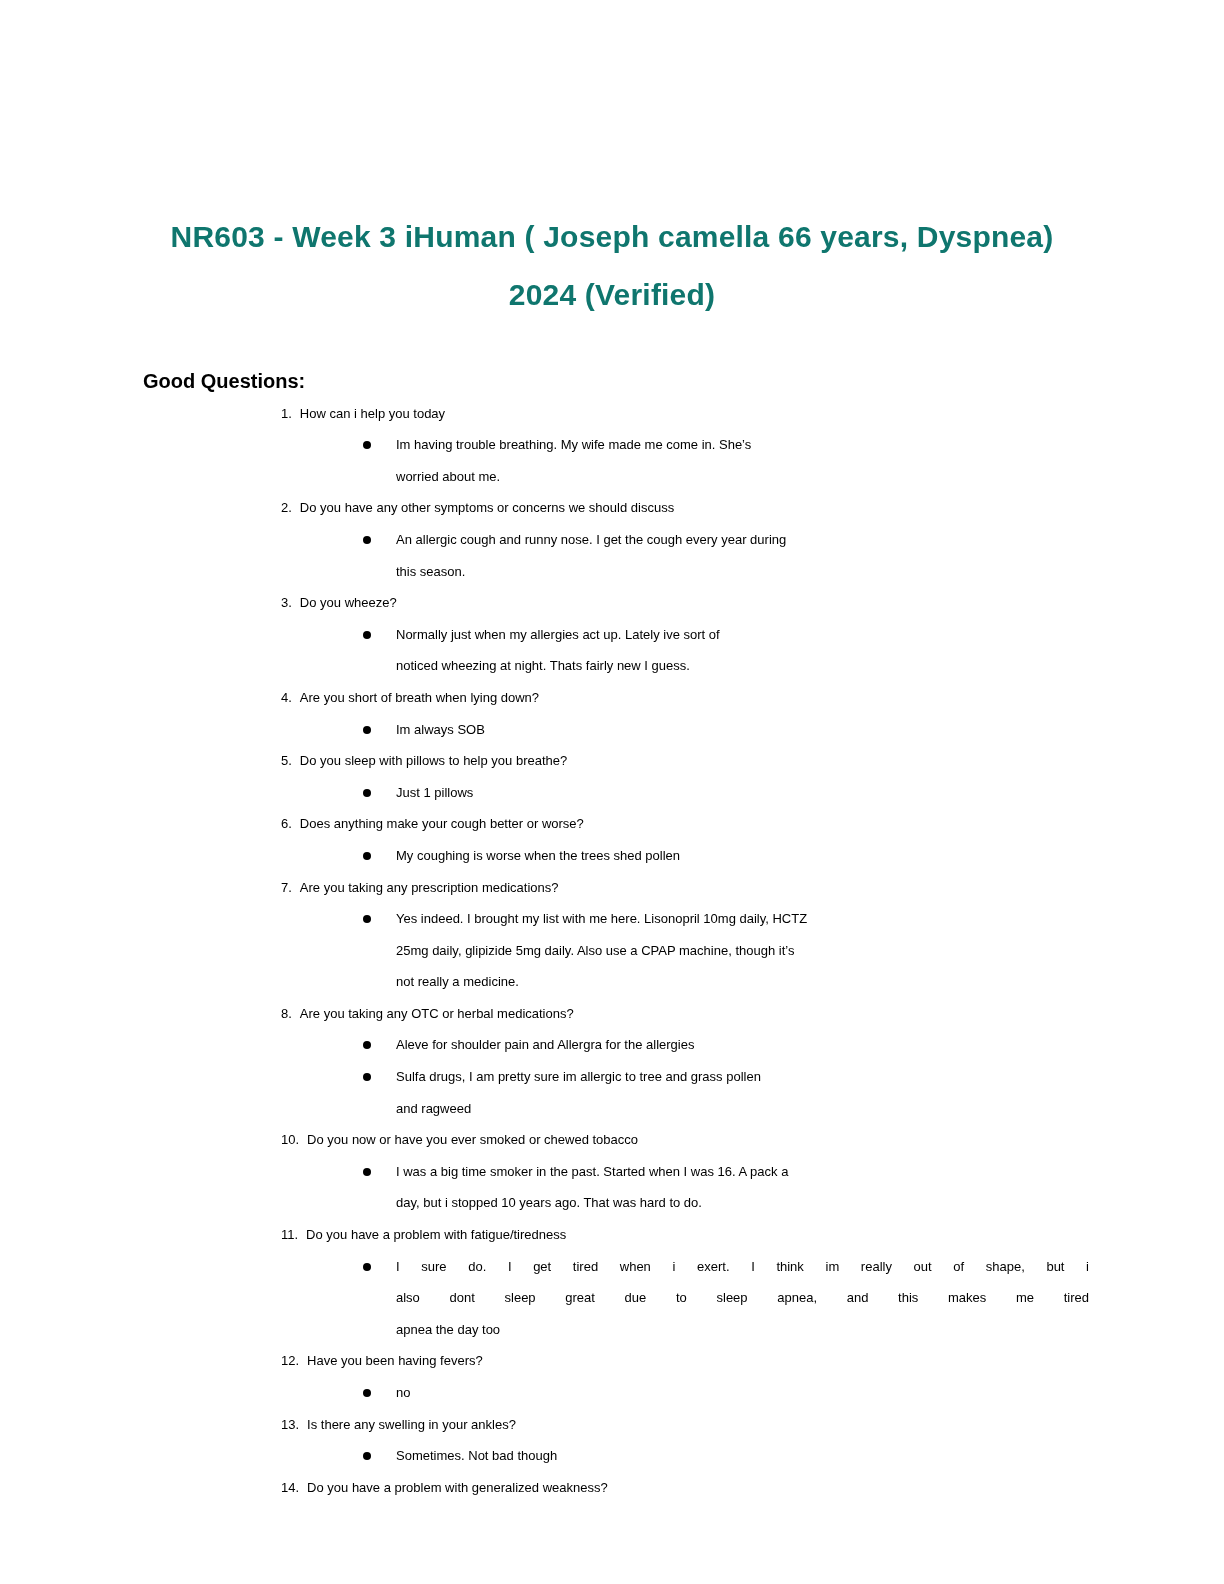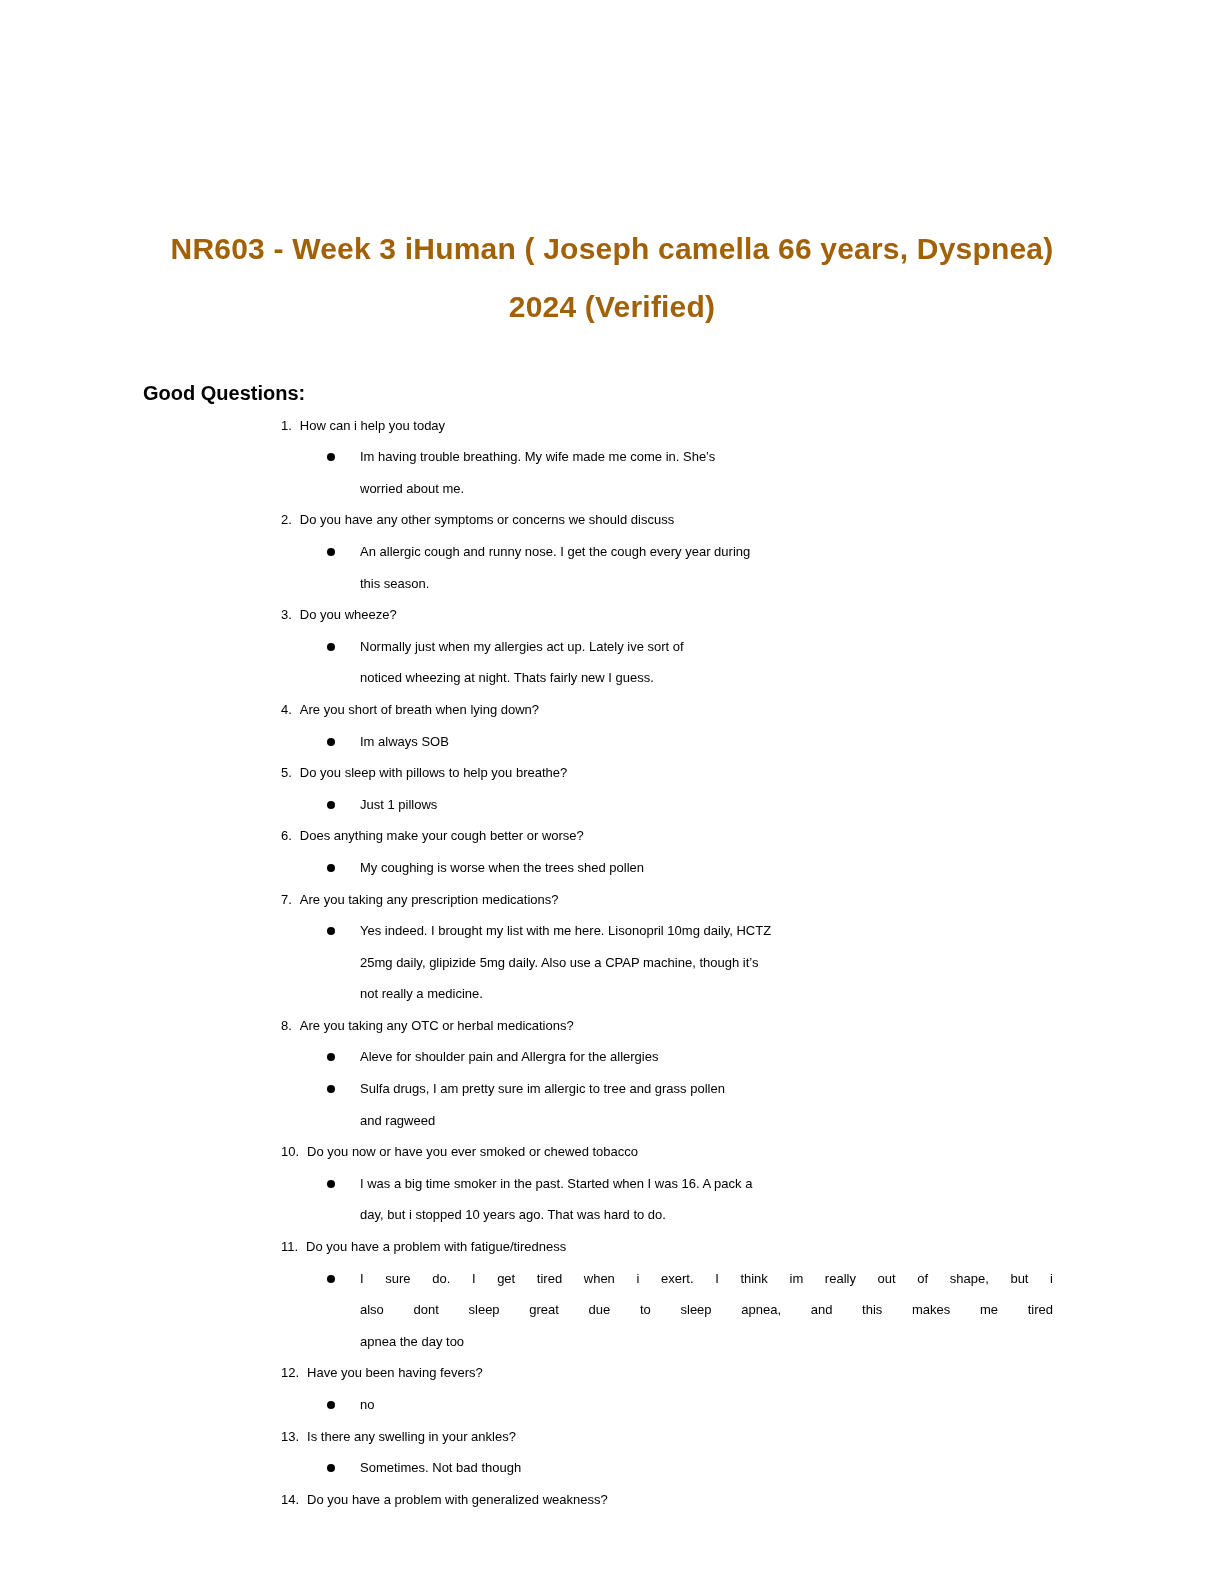--- a/index.html
+++ b/index.html
@@ -14,31 +14,31 @@
   }
   .t-line{display:block;}
   .section-heading{
     margin:42px 0 0 143px;font-weight:700;font-size:20px;line-height:31.6px;
   }
   .qa-list{
     margin:0;padding:0;list-style:none;font-size:13px;line-height:31.6px;
   }
   .q-row{padding-left:281px;white-space:nowrap;}
   .q-num{margin-right:8px;}
-  .a-row{display:flex;padding-left:327px;align-items:flex-start;}
+  .a-row{display:flex;padding-left:327px;align-items:flex-start;margin-left:36px;}
   .dot{flex:none;width:8px;height:8px;border-radius:50%;background:#000;margin-top:12px;}
   .a-text{flex:none;width:693px;margin-left:25px;}
   .a-line{display:block;}
   .a-text.justify .a-line:not(:last-child){text-align:justify;text-align-last:justify;}
 </style>
 </head>
 <body>
 
 <div class="page">
-  <h1 class="title-block" style="margin: 16px; color: #a16207;">
+  <h1 class="title-block" style="margin: 4px; color: #0f766e;">
     <span class="t-line">NR603 - Week 3 iHuman ( Joseph camella 66 years, Dyspnea)</span>
     <span class="t-line">2024 (Verified)</span>
   </h1>
   <div class="section-heading">Good Questions:</div>
   <ol class="qa-list" id="qa-list">
   <li>
     <div class="q-row">
       <span class="q-num">1.</span><span class="q-text">How can i help you today</span>
     </div>
 

